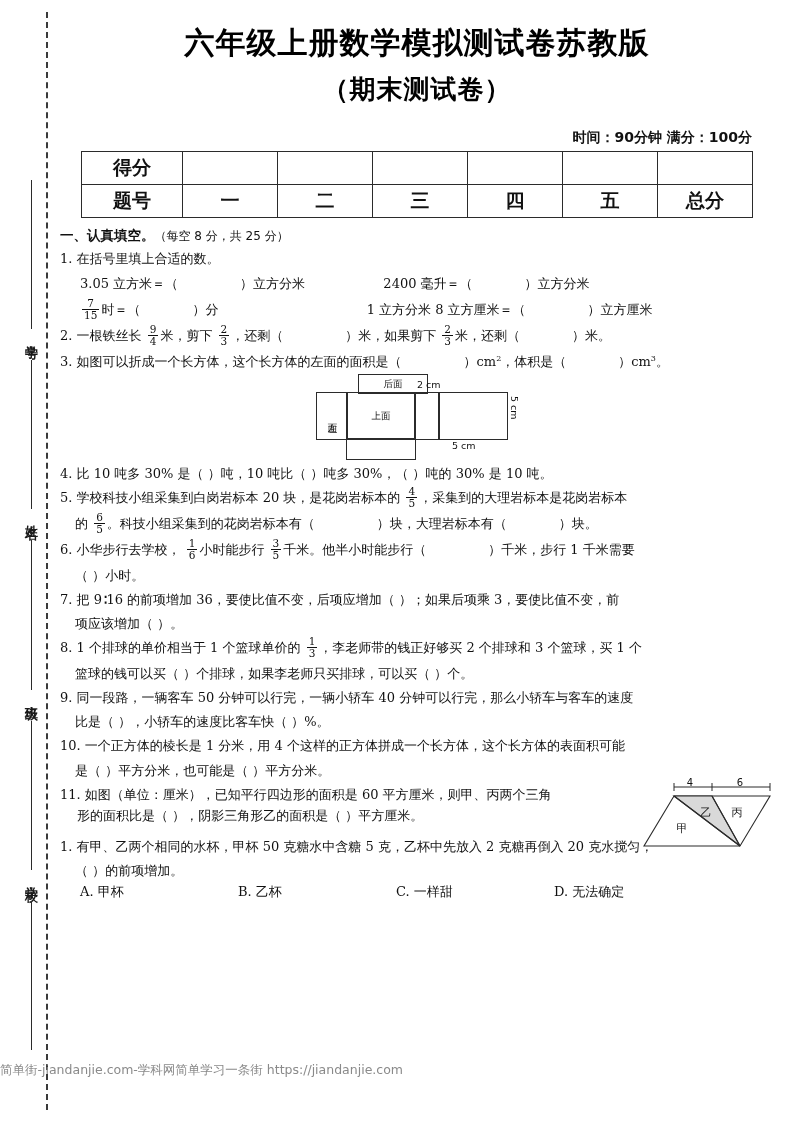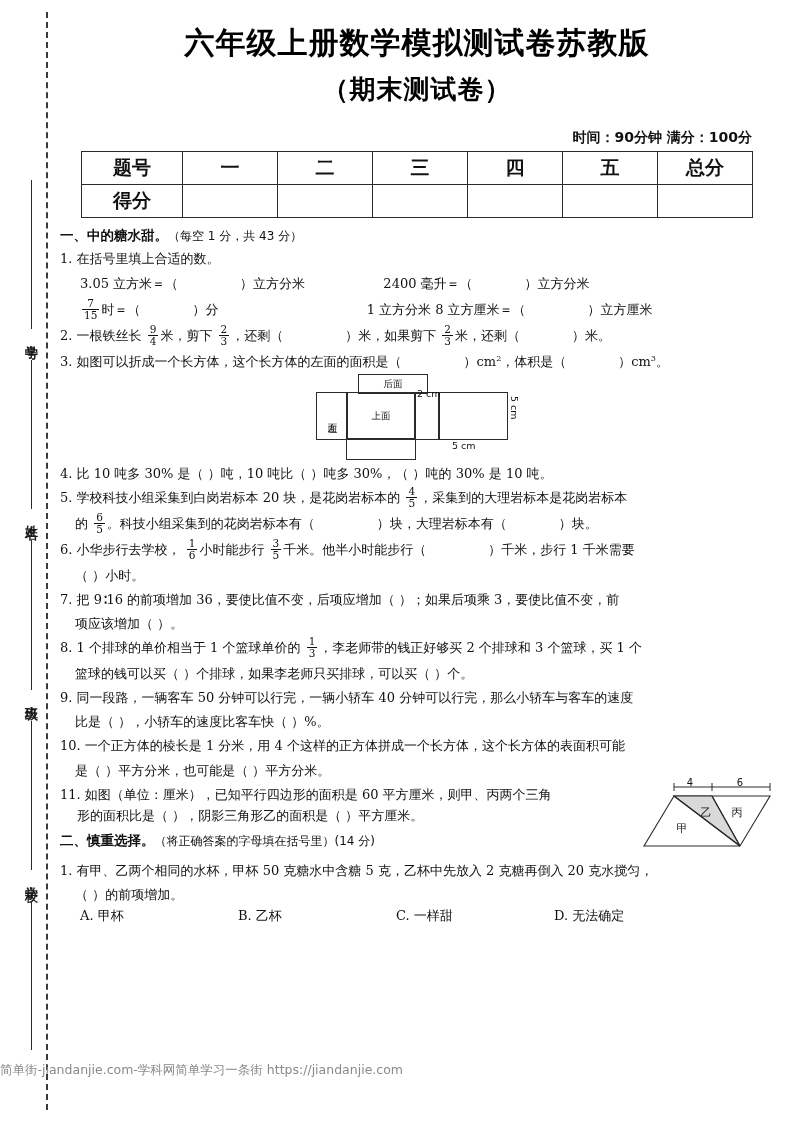--- a/index.html
+++ b/index.html
@@ -170,42 +170,42 @@
 
   <div class="content">
 
     <h1 class="title">六年级上册数学模拟测试卷苏教版</h1>
     <h2 class="subtitle">（期末测试卷）</h2>
     <div class="meta-line">时间：90分钟  满分：100分</div>
 
     <table class="score-table">
       <tbody>
           <tr>
+        <td class="lbl">得分</td>
+        <td></td>
+        <td></td>
+        <td></td>
+        <td></td>
+        <td></td>
+        <td></td>
+      </tr>
+      <tr>
         <td class="lbl">题号</td>
         <td>一</td>
         <td>二</td>
         <td>三</td>
         <td>四</td>
         <td>五</td>
         <td>总分</td>
       </tr>
-      <tr>
-        <td class="lbl">得分</td>
-        <td></td>
-        <td></td>
-        <td></td>
-        <td></td>
-        <td></td>
-        <td></td>
-      </tr>
     </tbody>
       </table>
 
     <div class="section-head">
-      <span>一、中的糖水甜。</span><span class="pts">（每空 1 分，共 43 分）</span>
+      <span>一、认真填空。</span><span class="pts">（每空 8 分，共 25 分）</span>
     </div>
 
     <div class="q">1. 在括号里填上合适的数。</div>
 
     <div class="q sub">
       <span>3.05 立方米＝（</span><span class="blank lg"></span><span>）立方分米</span>
       <span class="gap"></span>
       <span>2400 毫升＝（</span><span class="blank"></span><span>）立方分米</span>
     </div>
 
@@ -240,21 +240,21 @@
 
     <div class="fig-net">
       <div class="cell" style="left:56px;top:0px;width:68px;height:18px;">后面</div>
       <div class="cell" style="left:14px;top:18px;width:30px;height:46px;">
         <span class="vtext">左面</span>
       </div>
       <div class="cell" style="left:44px;top:18px;width:68px;height:46px;">上面</div>
       <div class="cell" style="left:44px;top:64px;width:68px;height:20px;"></div>
       <div class="cell" style="left:112px;top:18px;width:24px;height:46px;"></div>
       <div class="cell" style="left:136px;top:18px;width:68px;height:46px;"></div>
-      <div class="dim" style="left:115px;top:14px;">2 cm</div>
+      <div class="dim" style="left:115px;top:5px;">2 cm</div>
       <div class="dim" style="left:150px;top:66px;">5 cm</div>
       <div class="dim vert" style="left:207px;top:22px;">5 cm</div>
     </div>
 
     <div class="q">4. 比 10 吨多 30% 是（        ）吨，10 吨比（        ）吨多 30%，（        ）吨的 30% 是 10 吨。</div>
 
     <div class="q">
       <span>5. 学校科技小组采集到白岗岩标本 20 块，是花岗岩标本的</span>
       <span class="frac">
         <span class="n">4</span>
@@ -317,23 +317,20 @@
           <line x1="136" y1="5" x2="136" y2="13" stroke="#2b2b2b" stroke-width="1"></line>
           <text x="56" y="8" font-size="10" text-anchor="middle" fill="#111" font-family="DejaVu Sans, sans-serif">4</text>
           <text x="106" y="8" font-size="10" text-anchor="middle" fill="#111" font-family="DejaVu Sans, sans-serif">6</text>
           <text x="48" y="54" font-size="11" text-anchor="middle" fill="#111" font-family="DejaVu Sans, sans-serif">甲</text>
           <text x="72" y="38" font-size="11" text-anchor="middle" fill="#111" font-family="DejaVu Sans, sans-serif">乙</text>
           <text x="103" y="38" font-size="11" text-anchor="middle" fill="#111" font-family="DejaVu Sans, sans-serif">丙</text>
         </svg>
       </div>
     </div>
 
-    <div class="section-head" style="margin-top:6px;">
-      <span>二、慎重选择。</span><span class="pts">（将正确答案的字母填在括号里）(14 分)</span>
-    </div>
 
     <div class="q" style="margin-top:10px;">1. 有甲、乙两个相同的水杯，甲杯 50 克糖水中含糖 5 克，乙杯中先放入 2 克糖再倒入 20 克水搅匀，</div>
     <div class="q indent">（        ）的前项增加。</div>
 
     <div class="choices">
       <div class="opt">A. 甲杯</div>
       <div class="opt">B. 乙杯</div>
       <div class="opt">C. 一样甜</div>
       <div class="opt">D. 无法确定</div>
     </div>

